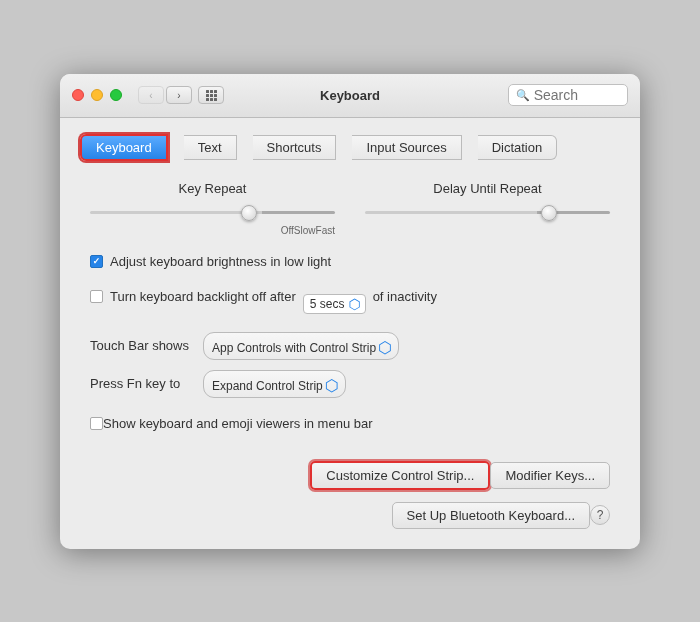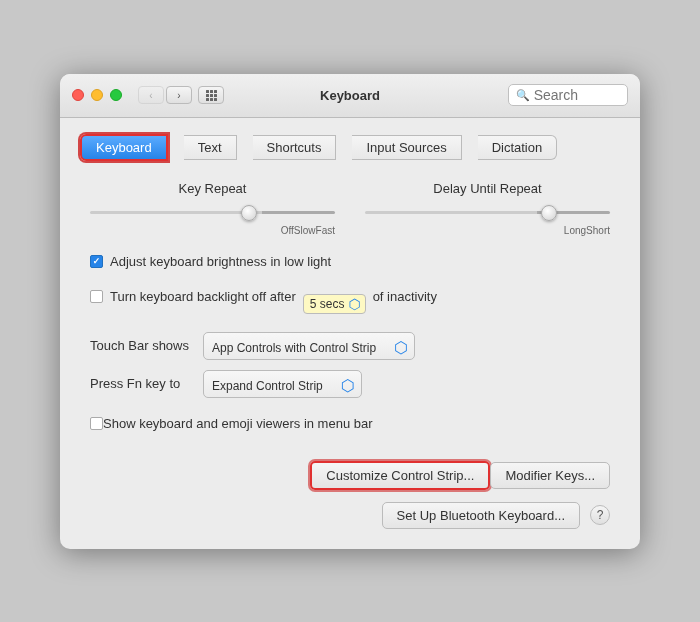--- a/index.html
+++ b/index.html
@@ -217,21 +217,21 @@
     }
     .checkbox.checked::after {
       content: '✓';
       color: white;
       font-size: 9px;
       font-weight: bold;
     }
     .dropdown-inline {
       display: inline-flex;
       align-items: flex-start;
-      background: #fef9c3;
+      background: #ffffff;
       border: 1px solid #bbb;
       border-radius: 4px;
       padding: 2px 4px 2px 6px;
       gap: 4px;
       cursor: pointer;
       font-size: 12px;
       min-width: 60px;
       margin-top: 15px;
     }
     .dropdown-arrow {
@@ -254,23 +254,23 @@
     .dropdown-label {
       color: #333;
       font-size: 13px;
       min-width: 105px;
     }
     .dropdown-select {
       display: inline-flex;
       align-items: center;
       background: linear-gradient(to bottom, #f7f7f7, #ebebeb);
       border: 1px solid #bbb;
-      border-radius: 5px;
+      border-radius: 11px;
       padding: 7px 6px 3px 8px;
-      gap: 18px;
+      gap: 2px;
       cursor: pointer;
       font-size: 12px;
     }
     .dropdown-select .arrow-blue {
       color: #2684e8;
       font-size: 16px;
       line-height: 1;
     }
     .show-emoji-row {
       display: flex;
@@ -300,21 +300,20 @@
       color: #333;
     }
     .btn.highlighted {
       border: 2px solid #e03030;
       box-shadow: 0 0 0 2px rgba(200,0,0,0.5);
     }
     .bottom-row-2 {
       display: flex;
       justify-content: flex-end;
       align-items: center;
-      gap: 10px;
       margin-top: 12px;
       padding: 0 10px;
     }
     .help-btn {
       width: 20px;
       height: 20px;
       border-radius: 50%;
       border: 1px solid #bbb;
       background: linear-gradient(to bottom, #f5f5f5, #e0e0e0);
       display: flex;
@@ -386,24 +385,20 @@
         </div>
       </div>
 
       <div class="slider-group">
         <div class="slider-label">Delay Until Repeat</div>
         <div class="slider-track">
           <div class="slider-line">
             <div class="slider-thumb" style="left: calc(75% - 8px);"></div>
           </div>
         </div>
-        <div class="slider-marks">
-          <span>Long</span>
-          <span>Short</span>
-        </div>
       </div>
     </div>
 
     <div class="checkboxes-section">
 
       <div class="checkbox-row">
         <div class="checkbox checked"></div>
         <span>Adjust keyboard brightness in low light</span>
       </div>
 

